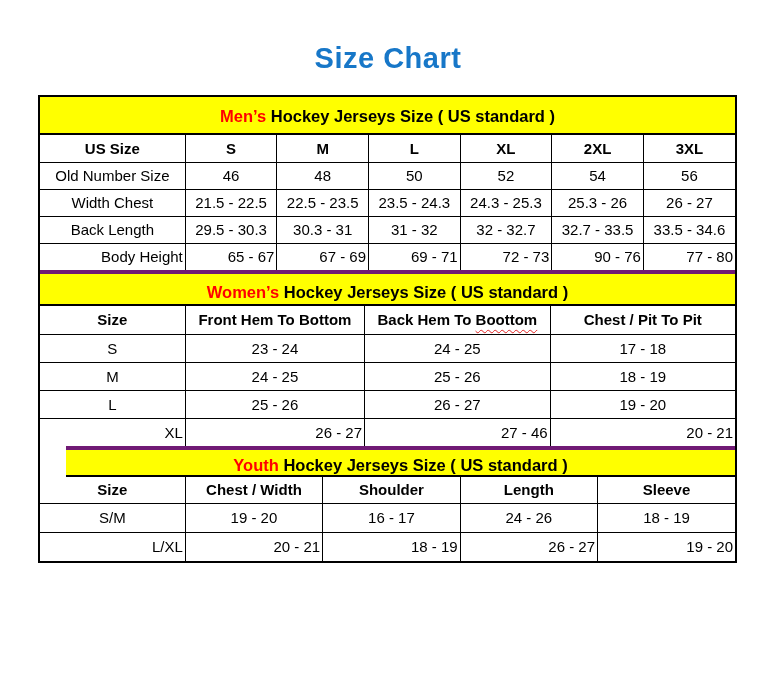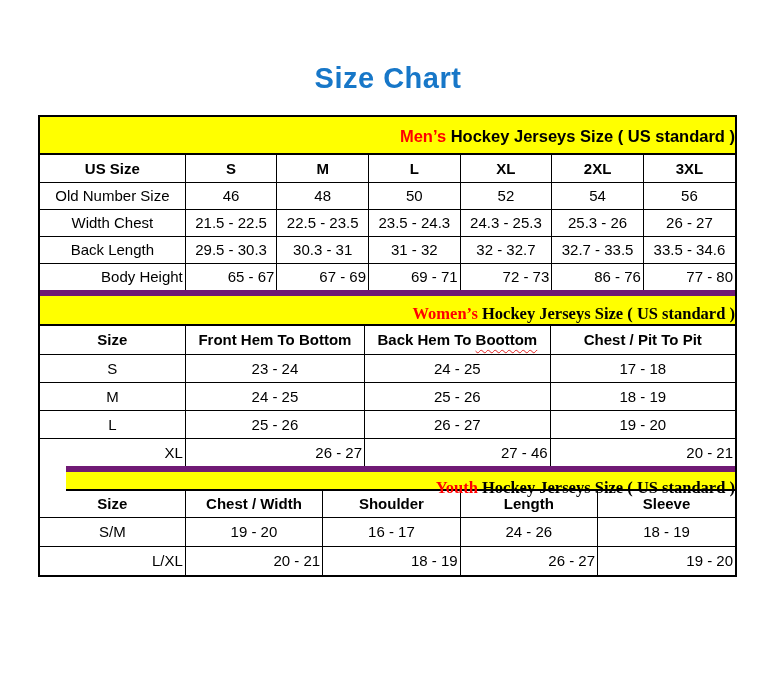--- a/index.html
+++ b/index.html
@@ -10,42 +10,42 @@
     color: #000000;
     overflow: hidden;
   }
   .page { width: 776px; height: 692px; background: #ffffff; }
 
   .page-title {
     text-align: center;
     font-size: 29px;
     font-weight: bold;
     color: #1777C8;
-    padding-top: 62px;
+    padding-top: 42px;
     letter-spacing: 0.5px;
   }
 
   .chart {
     width: 699px;
     margin: 20px 0 0 38px;
     border: 2px solid #000000;
     background: #ffffff;
   }
 
   .band {
     background: #FFFF00;
     height: 38px;
     line-height: 38px;
-    text-align: right;
+    text-align: center;
     font-size: 16.5px;
     font-weight: bold;
     border-bottom: 2px solid #000000;
   }
-  .band.mid { border-top: 6px solid #701a75; height: 36px; line-height: 36px; font-family: Liberation Serif, serif; }
-  .band.youth-band { height: 25px; line-height: 31px; margin-left: 26px; }
+  .band.mid { border-top: 4px solid #701a75; height: 36px; line-height: 36px; }
+  .band.youth-band { height: 31px; line-height: 31px; margin-left: 26px; }
   .band .hl { color: #FF0000; }
 
   table.size-table {
     width: 100%;
     border-collapse: collapse;
     table-layout: fixed;
   }
   table.size-table th, table.size-table td {
     border: 1.5px solid #000000;
     text-align: center;
@@ -137,21 +137,21 @@
           <td>32 - 32.7</td>
           <td>32.7 - 33.5</td>
           <td>33.5 - 34.6</td>
         </tr>
         <tr>
           <td>Body Height</td>
           <td>65 - 67</td>
           <td>67 - 69</td>
           <td>69 - 71</td>
           <td>72 - 73</td>
-          <td>86 - 76</td>
+          <td>90 - 76</td>
           <td>77 - 80</td>
         </tr>
       </tbody>
     </table>
 
     <div class="band mid"><span class="hl">Women’s</span><span> Hockey Jerseys Size ( US standard )</span></div>
 
     <table class="size-table womens-table">
       <colgroup>
           <col class="c-label">

